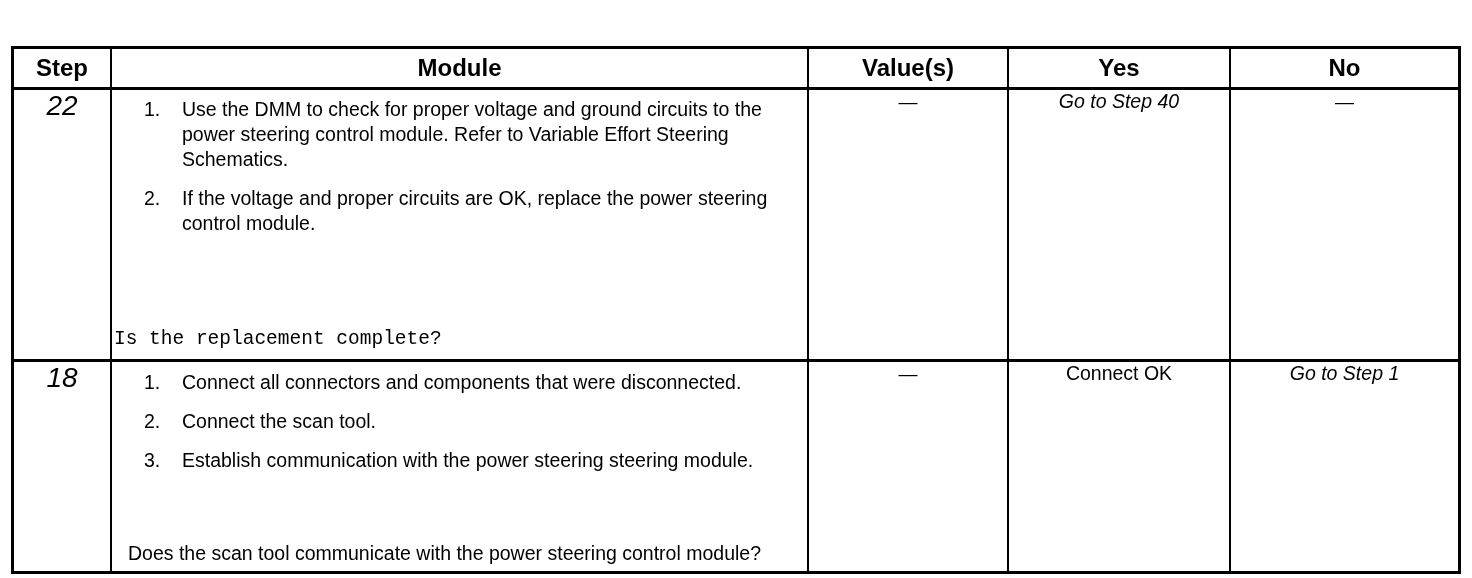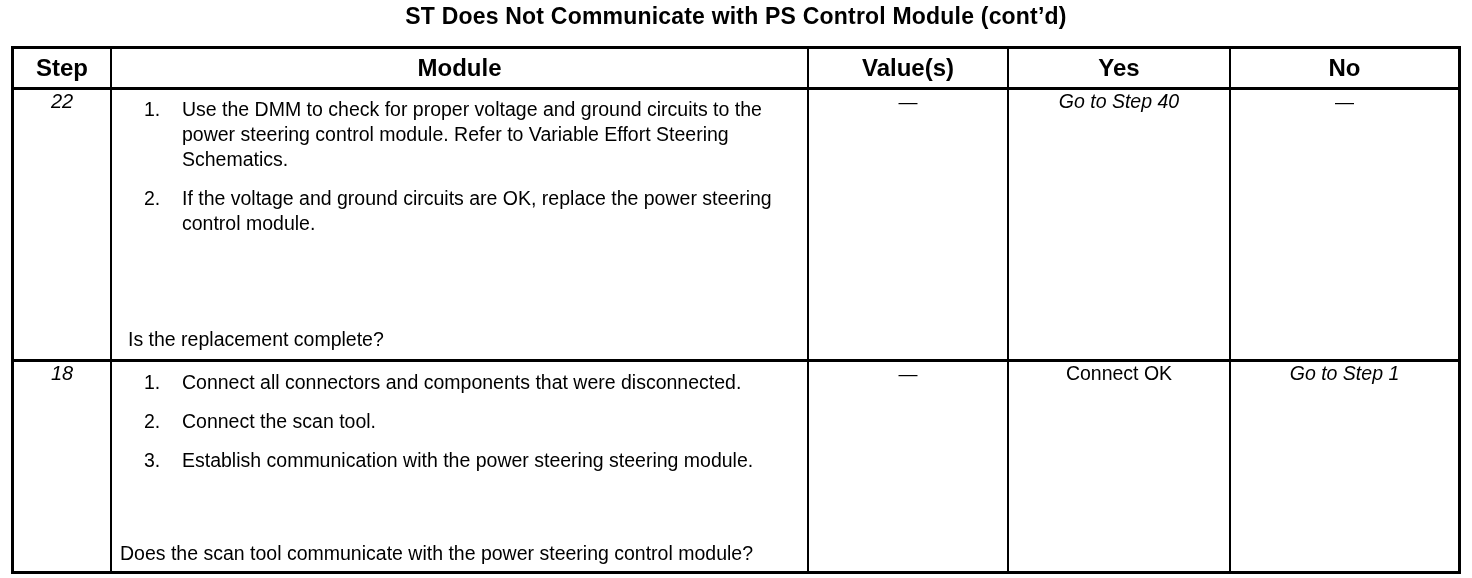--- a/index.html
+++ b/index.html
@@ -76,21 +76,21 @@
     vertical-align: middle;
     font-size: 24px;
     font-weight: bold;
   }
 
   
   td.step-cell {
     text-align: center;
     vertical-align: middle;
     font-style: italic;
-    font-size: 20px;
+    font-size: 28px;
   }
   td.action-cell {
     padding: 0;
     position: relative;
   }
   td.center-cell {
     text-align: center;
   }
 
   
@@ -117,43 +117,44 @@
     top: 0;
   }
   .question {
     line-height: 25px;
   }
 
   
   .r22-action .action-inner { padding-top: 7px; }
   .r22-question {
     position: absolute;
-    left: 16px;
+    left: 2px;
     bottom: 7px;
     width: 95%;
+    font-family: Liberation Mono, monospace;
   }
   .r22-value {
     vertical-align: top;
     padding-top: 103px;
   }
   .r22-no {
     vertical-align: top;
     padding-top: 103px;
   }
   .r22-yes {
     vertical-align: bottom;
     padding-bottom: 7px;
     font-style: italic;
   }
 
   
   .r23-action .action-inner { padding-top: 8px; }
   .r23-question {
     position: absolute;
-    left: 8px;
+    left: 16px;
     bottom: 4px;
     width: 97%;
     line-height: 28px;
   }
   .r23-value {
     vertical-align: top;
     padding-top: 122px;
   }
   .r23-yes, .r23-no {
     vertical-align: bottom;
@@ -165,21 +166,20 @@
     display: inline-block;
     font-size: 19px;
     line-height: 1;
   }
 </style>
 </head>
 <body>
 
 <div class="page">
 
-  <div class="title">ST Does Not Communicate with PS Control Module (cont’d)</div>
 
   <div class="table-wrap">
     <table class="dtc">
       <colgroup>
         <col class="c-step">
         <col class="c-action">
         <col class="c-value">
         <col class="c-yes">
         <col class="c-no">
       </colgroup>
@@ -201,21 +201,21 @@
 
           <td class="action-cell vr-r hr-b r22-action">
             <div class="action-inner">
               <ol class="steps">
                 <li>
                   <span class="num">1.</span>
                   <span>Use the DMM to check for proper voltage and ground circuits to the power steering control module. Refer to Variable Effort Steering Schematics.</span>
                 </li>
                 <li>
                   <span class="num">2.</span>
-                  <span>If the voltage and ground circuits are OK, replace the power steering control module.</span>
+                  <span>If the voltage and proper circuits are OK, replace the power steering control module.</span>
                 </li>
               </ol>
               <div class="question r22-question">Is the replacement complete?</div>
             </div>
           </td>
 
           <td class="center-cell vr-r hr-b r22-value">
             <span class="dash">—</span>
           </td>
 

